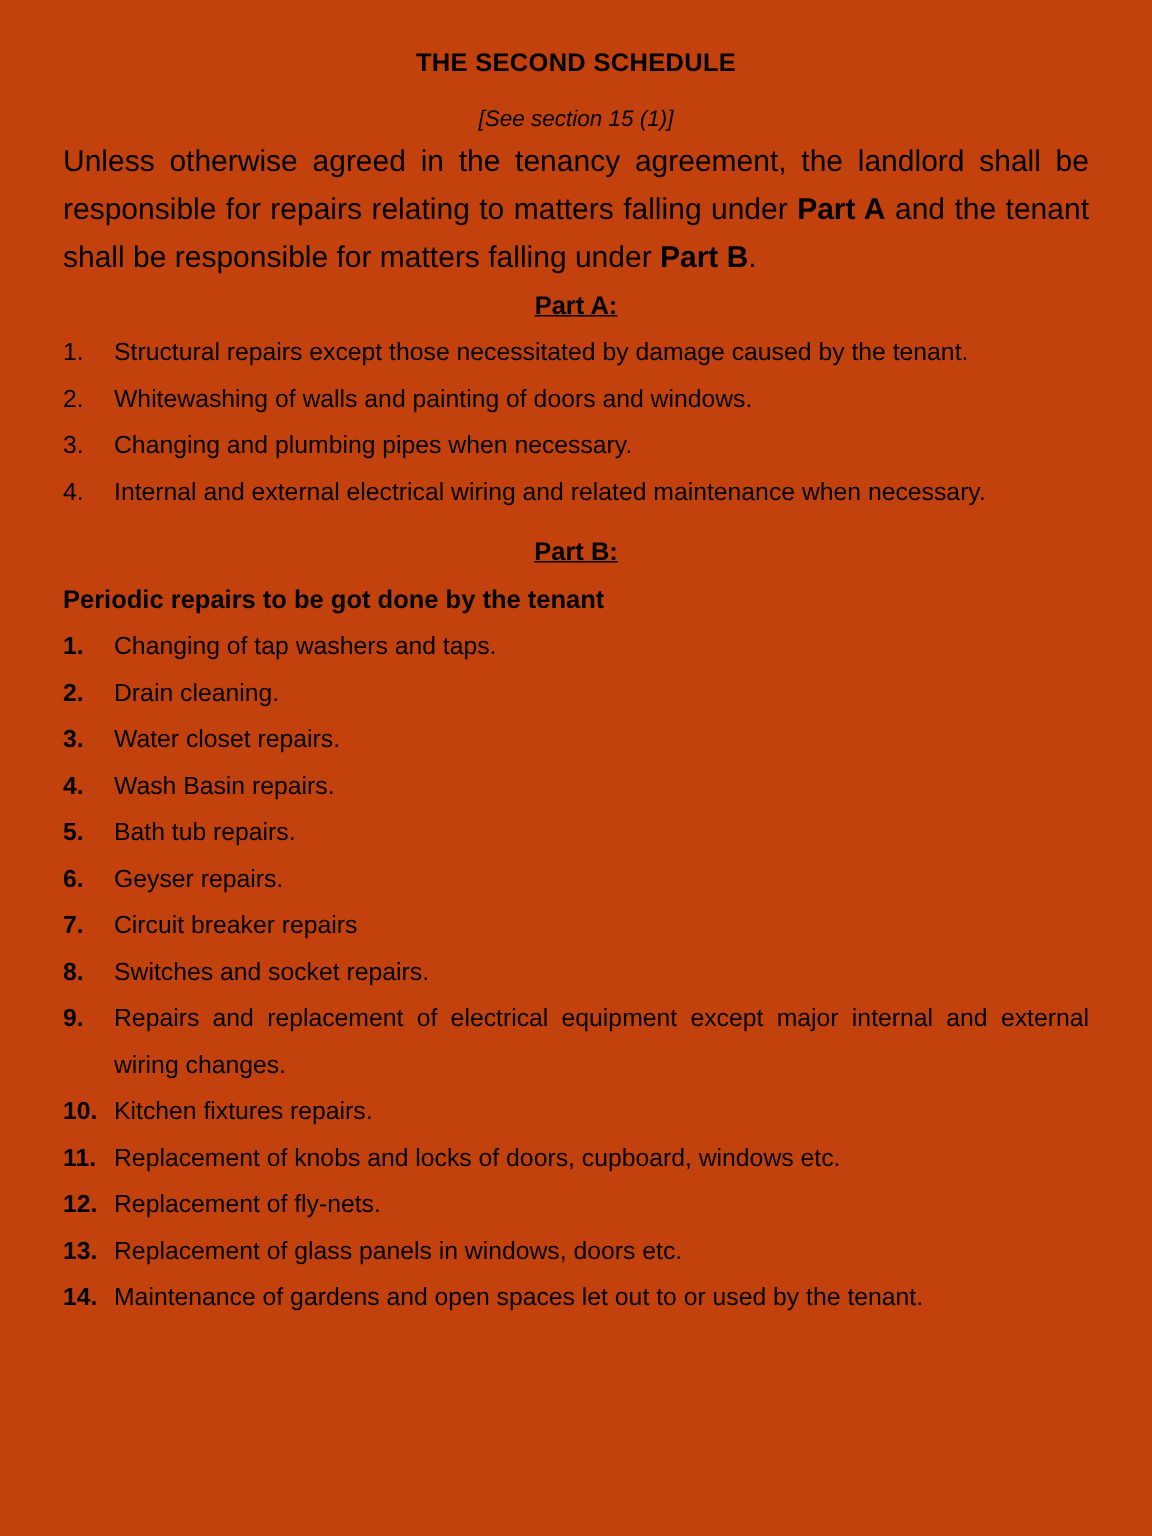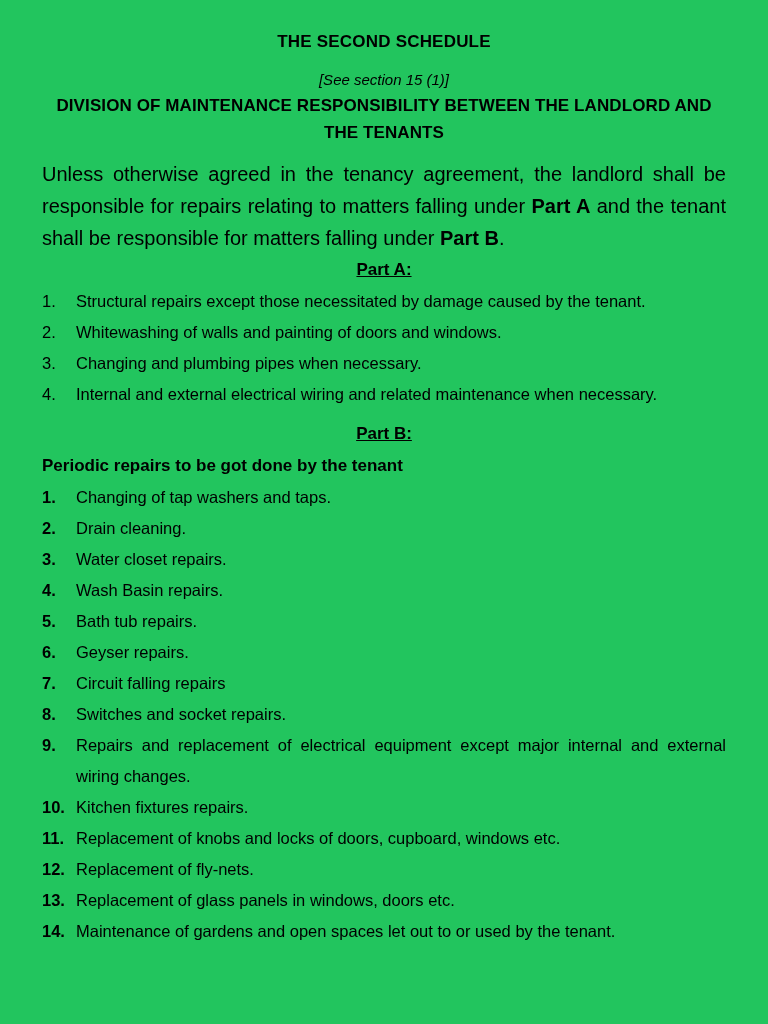--- a/index.html
+++ b/index.html
@@ -7,21 +7,21 @@
   body {
     width: 768px;
     height: 1024px;
     font-family: "Liberation Sans", sans-serif;
     color: #000000;
     overflow: hidden;
   }
   .doc {
     width: 768px;
     height: 1024px;
-    background: #22c55e;
+    background: #c2410c;
     padding: 30px 42px 0 42px;
   }
   .doc-title {
     font-size: 17px;
     font-weight: bold;
     text-align: center;
     line-height: 24px;
     letter-spacing: 0.2px;
     margin-bottom: 14px;
   }
@@ -74,21 +74,20 @@
 </style>
 </head>
 <body>
 
 <div class="doc">
 
   <div class="doc-title">THE SECOND SCHEDULE</div>
 
   <div class="section-ref">[See section 15 (1)]</div>
 
-  <div class="main-heading">DIVISION OF MAINTENANCE RESPONSIBILITY BETWEEN THE LANDLORD AND THE TENANTS</div>
 
   <p class="intro"><span>Unless otherwise agreed in the tenancy agreement, the landlord shall be responsible for repairs relating to matters falling under </span><b>Part A</b><span> and the tenant shall be responsible for matters falling under </span><b>Part B</b><span>.</span></p>
 
   <div class="part-heading">Part A:</div>
 
 
   <div class="list part-a">
     <div class="li">
       <span class="num">1.</span>
       <span class="txt">Structural repairs except those necessitated by damage caused by the tenant.</span>
@@ -131,21 +130,21 @@
     <div class="li">
       <span class="num">5.</span>
       <span class="txt">Bath tub repairs.</span>
     </div>
     <div class="li">
       <span class="num">6.</span>
       <span class="txt">Geyser repairs.</span>
     </div>
     <div class="li">
       <span class="num">7.</span>
-      <span class="txt">Circuit falling repairs</span>
+      <span class="txt">Circuit breaker repairs</span>
     </div>
     <div class="li">
       <span class="num">8.</span>
       <span class="txt">Switches and socket repairs.</span>
     </div>
     <div class="li">
       <span class="num">9.</span>
       <span class="txt">Repairs and replacement of electrical equipment except major internal and external wiring changes.</span>
     </div>
     <div class="li">

